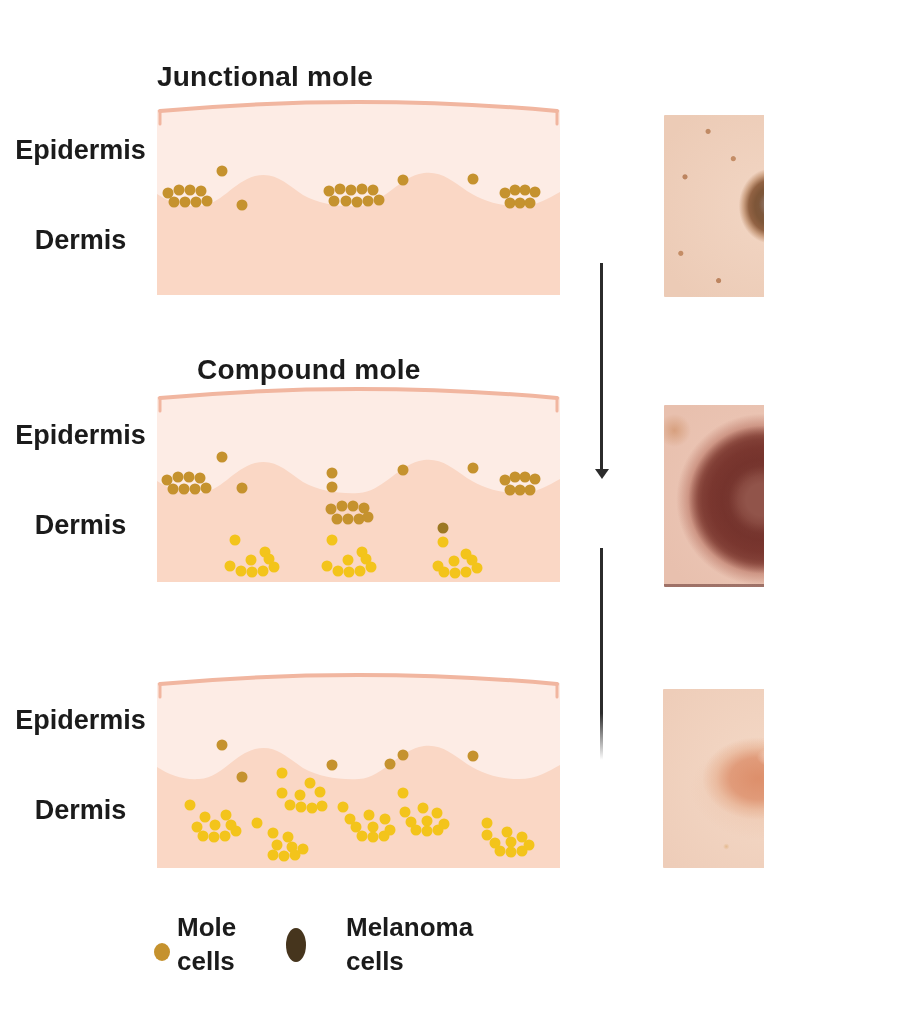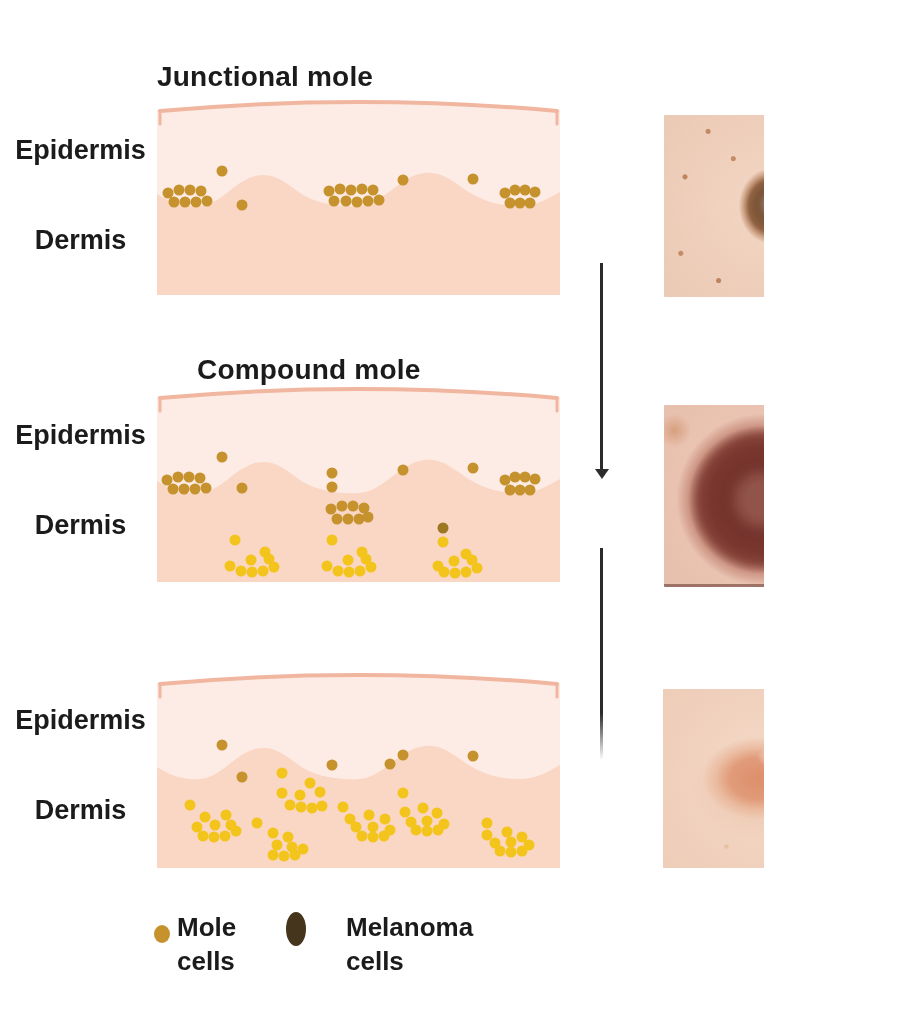--- a/index.html
+++ b/index.html
@@ -68,21 +68,21 @@
   
   .arrow-line-1{left:600px;top:263px;width:3px;height:208px;background:#2b2b2b;}
   .arrow-head-1{
     left:595px;top:469px;width:0;height:0;
     border-left:7px solid transparent;border-right:7px solid transparent;border-top:10px solid #2b2b2b;
   }
   .arrow-line-2{left:600px;top:548px;width:3px;height:212px;
     background:linear-gradient(to bottom,#2b2b2b 0%,#2b2b2b 78%,rgba(43,43,43,0) 100%);}
 
   
-  .legend-item{display:flex;align-items:flex-start;top:910px;}
+  .legend-item{display:flex;align-items:center;top:910px;}
   .li-1{left:154px;} .li-2{left:286px;gap:37px;} .li-3{left:456px;}
   .legend-marker{flex:0 0 auto;border-radius:50%;}
   .marker-small{width:16px;height:18px;margin-top:15px;margin-right:7px;}
   .marker-large{width:20px;height:34px;margin-top:2px;margin-right:3px;}
   .legend-text{font-size:26px;font-weight:700;line-height:34px;}
 </style>
 </head>
 <body>
 
 <div class="stage">

